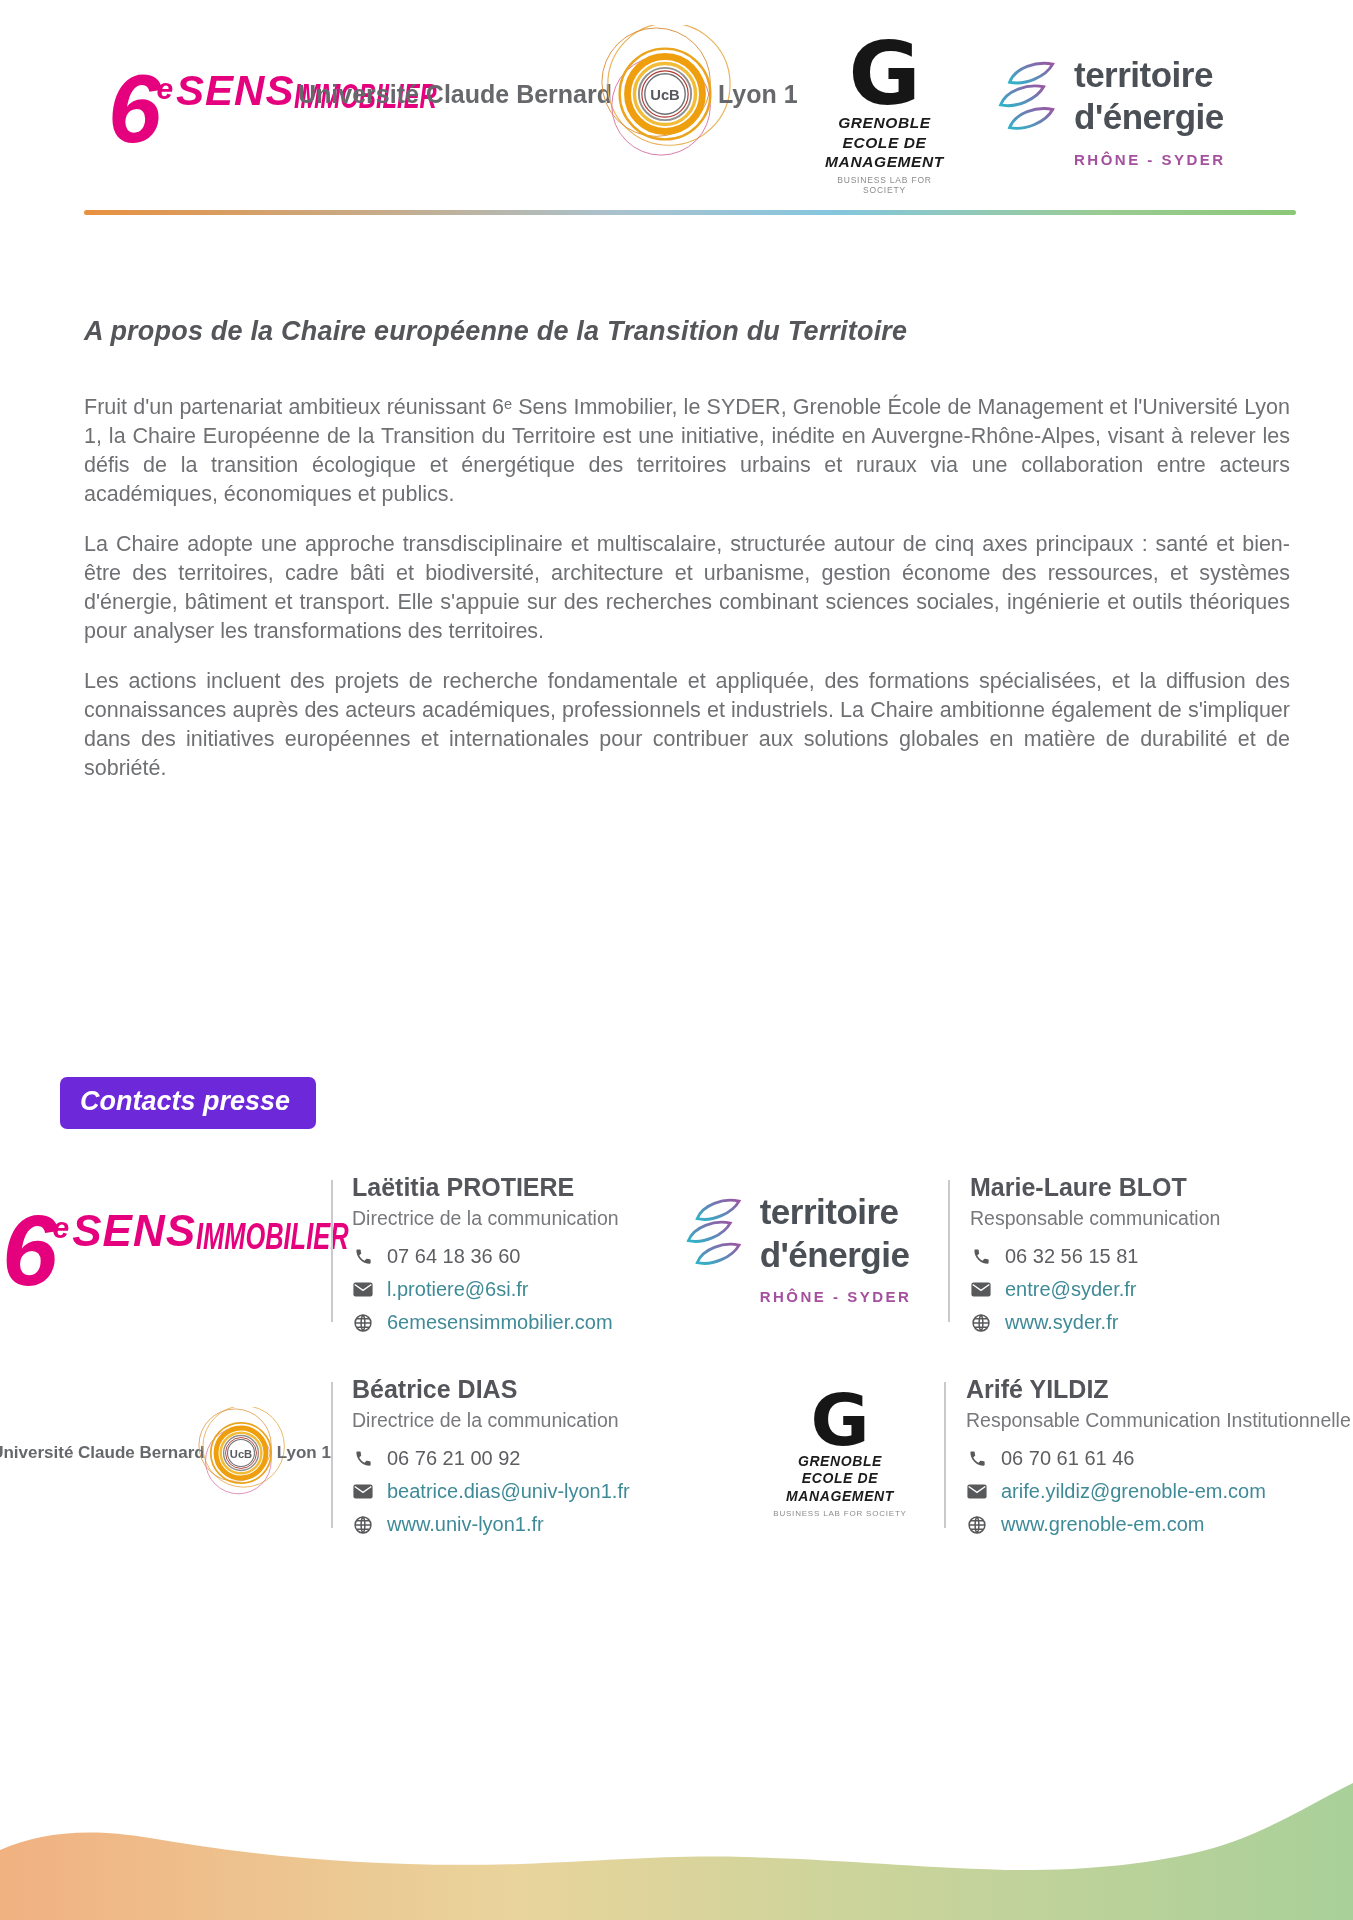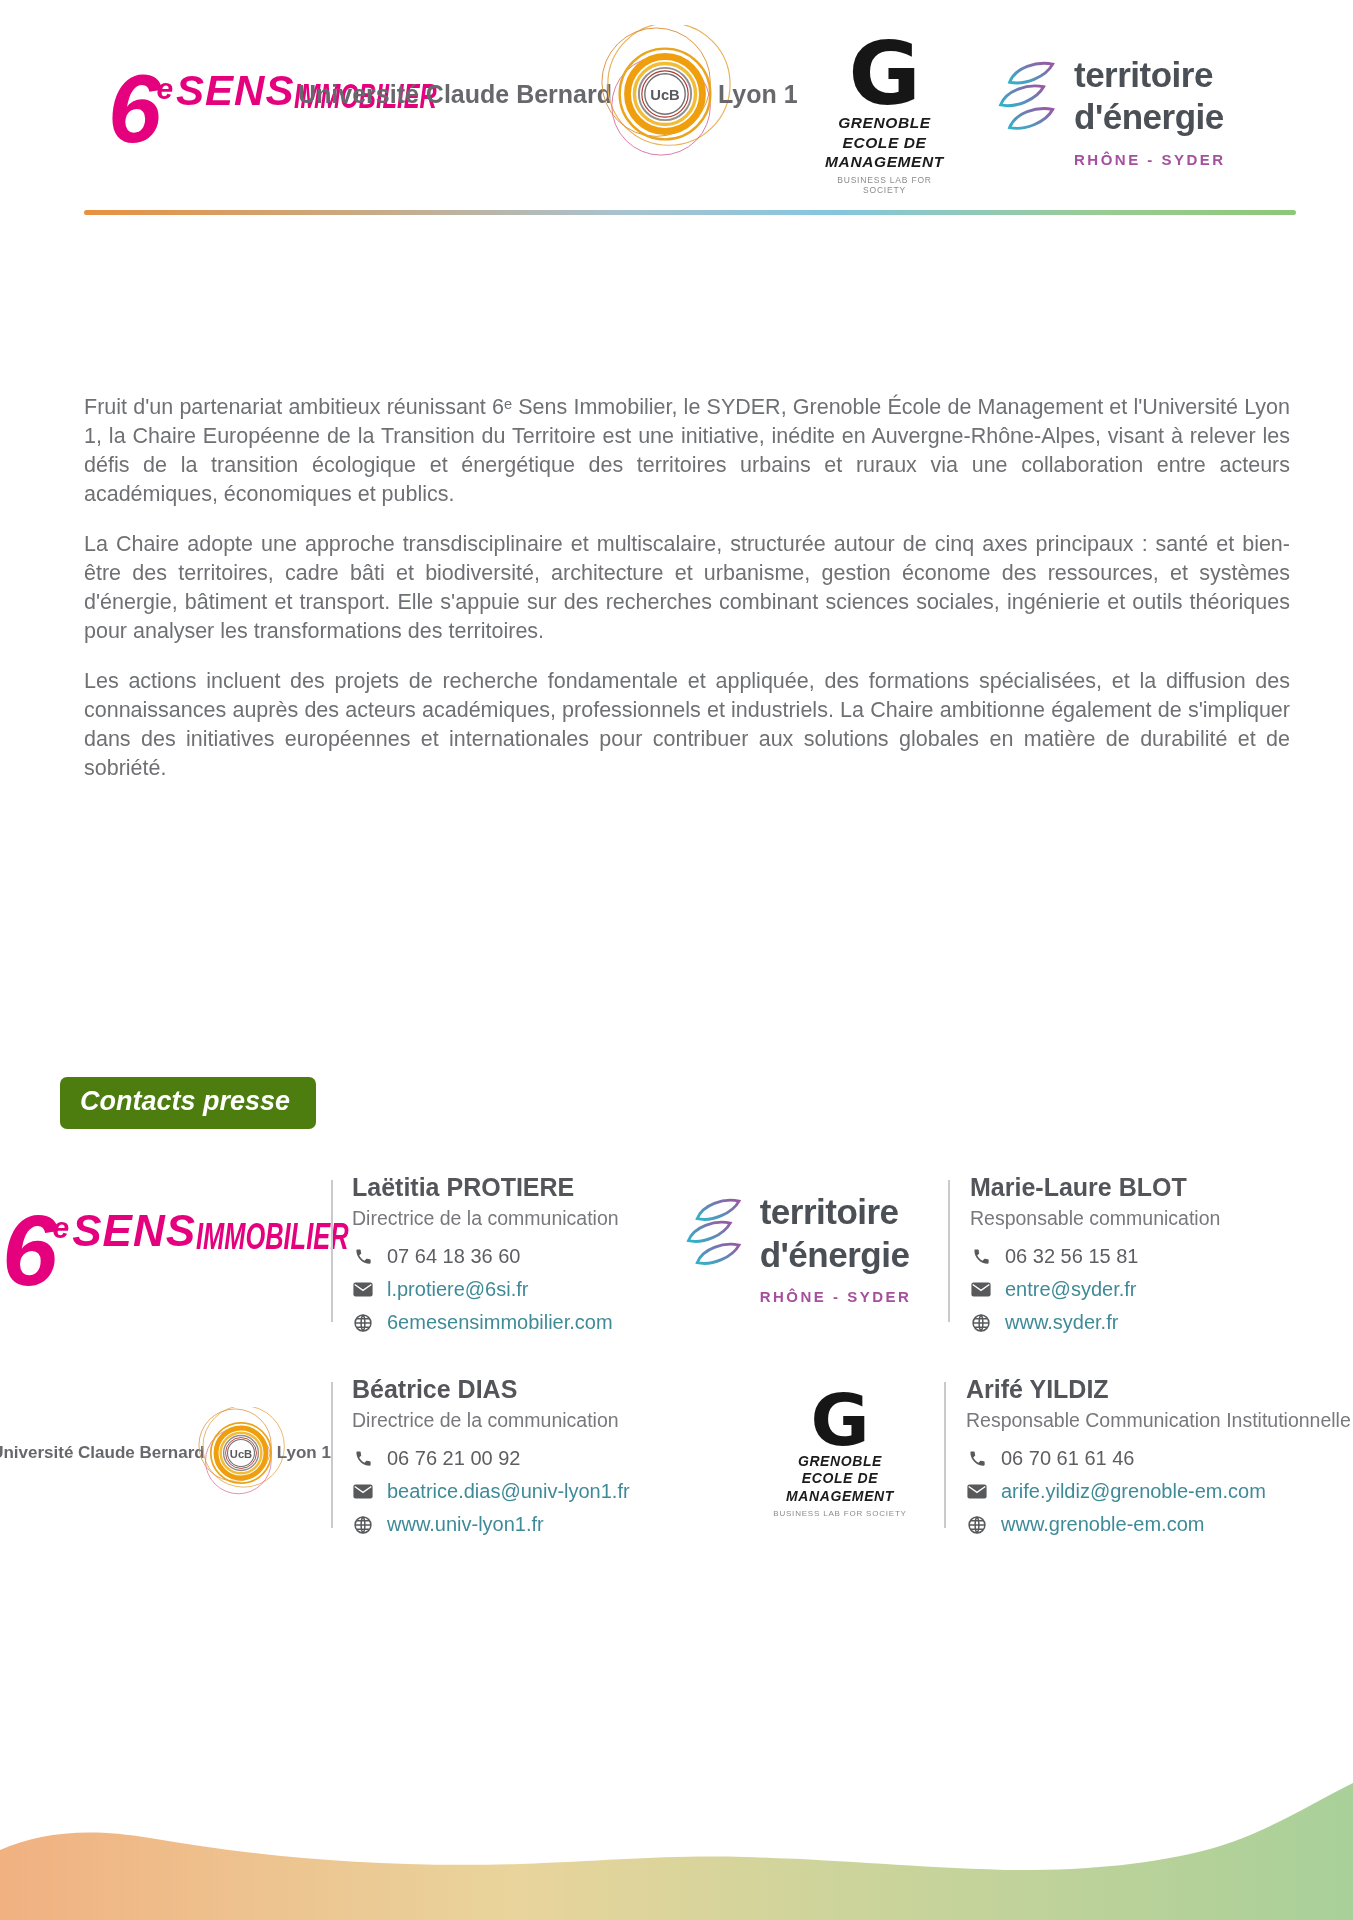--- a/index.html
+++ b/index.html
@@ -55,21 +55,21 @@
   .divider-line{position:absolute;left:84px;top:210px;width:1212px;height:5px;border-radius:3px;
     background:linear-gradient(90deg,#e8913f 0%,#c4ad8e 26%,#a9c2ce 44%,#85c6de 62%,#9acb93 84%,#8cc878 100%);}
 
   
   .about-title{position:absolute;left:84px;top:316px;font-size:27px;font-weight:700;font-style:italic;
     color:#55565a;letter-spacing:0.2px;}
   .about-paragraphs{position:absolute;left:84px;top:393px;width:1206px;}
   .about-paragraphs p{margin:0 0 21px 0;font-size:21.5px;line-height:29px;color:#6f7073;text-align:justify;}
 
   
-  .press-badge{position:absolute;left:60px;top:1077px;background:#4d7c0f;color:#ffffff;
+  .press-badge{position:absolute;left:60px;top:1077px;background:#6d28d9;color:#ffffff;
     font-size:27px;font-weight:700;font-style:italic;padding:9px 26px 12px 20px;border-radius:7px;}
 
   .logo-cell{position:absolute;display:flex;align-items:center;justify-content:center;}
   .v-divider{position:absolute;width:2px;background:#c9cacc;}
 
   .contact-card{position:absolute;}
   .cc-name{font-size:25px;font-weight:700;color:#54555a;margin-bottom:5px;}
   .cc-role{font-size:19.5px;color:#77787c;margin-bottom:15px;white-space:nowrap;}
   .crow{display:flex;align-items:center;gap:13px;margin-bottom:10px;font-size:20px;}
   .crow .ic{flex:0 0 22px;display:flex;align-items:center;justify-content:center;}
@@ -142,20 +142,21 @@
       <span class="tde-txt">
         <span class="tde-l1">territoire</span>
         <span class="tde-l2">d'énergie</span>
         <span class="tde-sub">RHÔNE - SYDER</span>
       </span>
     </div>
   </div>
 
   <div class="divider-line"></div>
 
+  <div class="about-title">A propos de la Chaire européenne de la Transition du Territoire</div>
   <div class="about-paragraphs">
     <p>Fruit d'un partenariat ambitieux réunissant 6ᵉ Sens Immobilier, le SYDER, Grenoble École de Management et l'Université Lyon 1, la Chaire Européenne de la Transition du Territoire est une initiative, inédite en Auvergne-Rhône-Alpes, visant à relever les défis de la transition écologique et énergétique des territoires urbains et ruraux via une collaboration entre acteurs académiques, économiques et publics.</p>
     <p>La Chaire adopte une approche transdisciplinaire et multiscalaire, structurée autour de cinq axes principaux : santé et bien-être des territoires, cadre bâti et biodiversité, architecture et urbanisme, gestion économe des ressources, et systèmes d'énergie, bâtiment et transport. Elle s'appuie sur des recherches combinant sciences sociales, ingénierie et outils théoriques pour analyser les transformations des territoires.</p>
     <p>Les actions incluent des projets de recherche fondamentale et appliquée, des formations spécialisées, et la diffusion des connaissances auprès des acteurs académiques, professionnels et industriels. La Chaire ambitionne également de s'impliquer dans des initiatives européennes et internationales pour contribuer aux solutions globales en matière de durabilité et de sobriété.</p>
   </div>
 
   <div class="press-badge">Contacts presse</div>
 
   <div class="logo-cell" style="left:62px;top:1182px;width:260px;height:135px;">
     <div class="sixsens sm">

